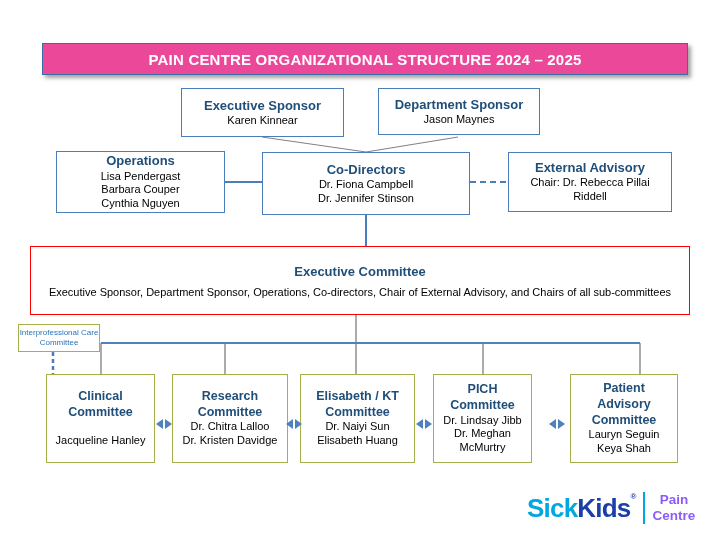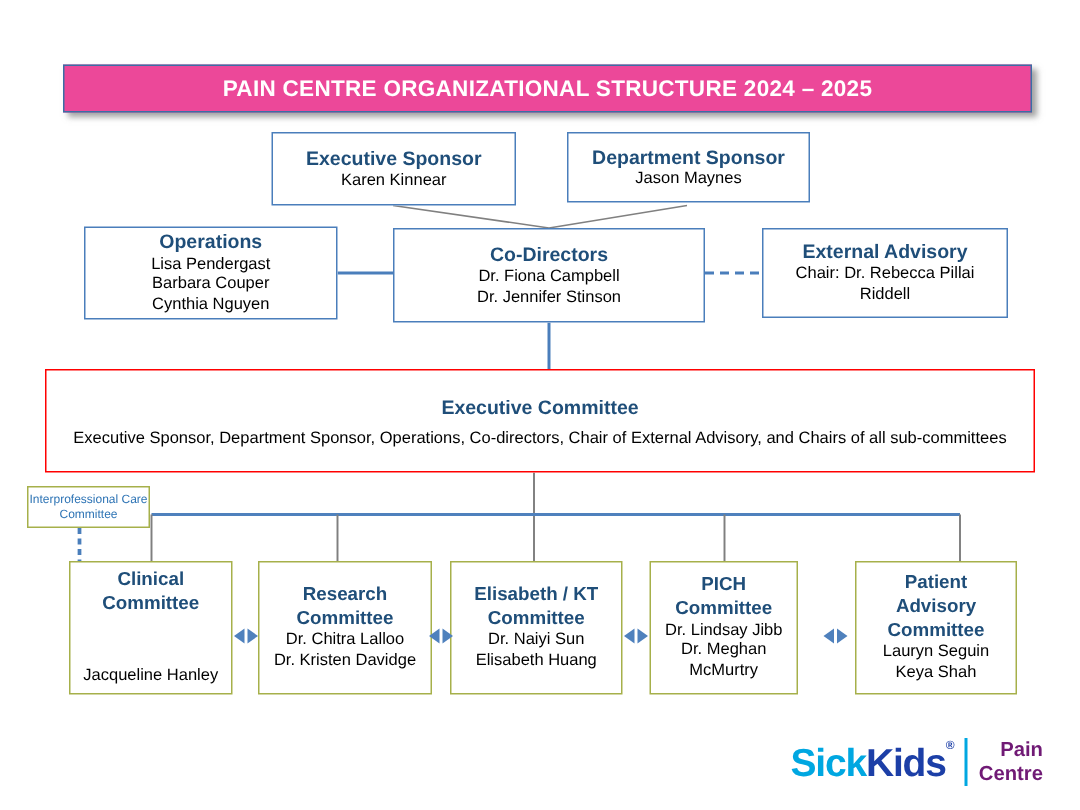--- a/index.html
+++ b/index.html
@@ -11,21 +11,21 @@
   .banner{
     position:absolute;left:42px;top:43px;width:644px;height:30px;
     background:#ec4899;border:1px solid #3a6ea5;
     box-shadow:3px 3px 4px rgba(100,100,100,0.6);
     display:flex;align-items:center;justify-content:center;
     color:#ffffff;font-weight:bold;font-size:15px;letter-spacing:0.2px;z-index:2;
   }
   .box{
     position:absolute;background:#ffffff;border:1.6px solid #4a7ebb;
     display:flex;flex-direction:column;align-items:center;justify-content:center;
-    text-align:center;z-index:2;box-sizing:border-box;padding:4px 4px;
+    text-align:center;z-index:2;box-sizing:border-box;padding:14px 4px;
   }
   .box .bx-title{font-weight:bold;color:#1f4e79;font-size:13px;line-height:1.25;}
   .box .member{font-size:11px;color:#000000;line-height:1.25;}
   .exec-com{
     position:absolute;left:30px;top:246px;width:660px;height:69px;
     border:1.6px solid #ff0000;background:#ffffff;box-sizing:border-box;
     display:flex;flex-direction:column;align-items:center;justify-content:center;
     text-align:center;z-index:2;gap:7px;
   }
   .exec-com .bx-title{font-weight:bold;color:#1f4e79;font-size:13px;}
@@ -40,21 +40,21 @@
   }
   .dbl-arrow{position:absolute;display:flex;align-items:center;gap:2px;z-index:3;}
   .tri-l{width:0;height:0;border-top:5px solid transparent;border-bottom:5px solid transparent;border-right:7px solid #4f81bd;}
   .tri-r{width:0;height:0;border-top:5px solid transparent;border-bottom:5px solid transparent;border-left:7px solid #4f81bd;}
   .logo{position:absolute;left:527px;top:492px;display:flex;align-items:center;z-index:2;}
   .wordmark{font-size:26px;font-weight:bold;letter-spacing:-0.8px;line-height:1;}
   .wm-sick{color:#00a7e1;}
   .wm-kids{color:#1c3fa7;}
   .wm-reg{font-size:8px;color:#1c3fa7;vertical-align:top;position:relative;top:-2px;font-weight:bold;}
   .logo-sep{width:2px;height:32px;background:#00a7e1;margin:0 8px 0 7px;}
-  .logo-text{font-size:13.5px;font-weight:bold;color:#701a75;line-height:1.2;text-align:right;}
+  .logo-text{font-size:13.5px;font-weight:bold;color:#8b5cf6;line-height:1.2;text-align:center;}
 </style>
 </head>
 <body>
 
 <div id="canvas">
 
   <svg id="connectors" viewBox="0 0 720 540" xmlns="http://www.w3.org/2000/svg">
     <line x1="262" y1="137" x2="366" y2="152" stroke="#808080" stroke-width="1"></line>
     <line x1="458" y1="137" x2="366" y2="152" stroke="#808080" stroke-width="1"></line>
     <line x1="225" y1="182" x2="262" y2="182" stroke="#4a7ebb" stroke-width="2"></line>

